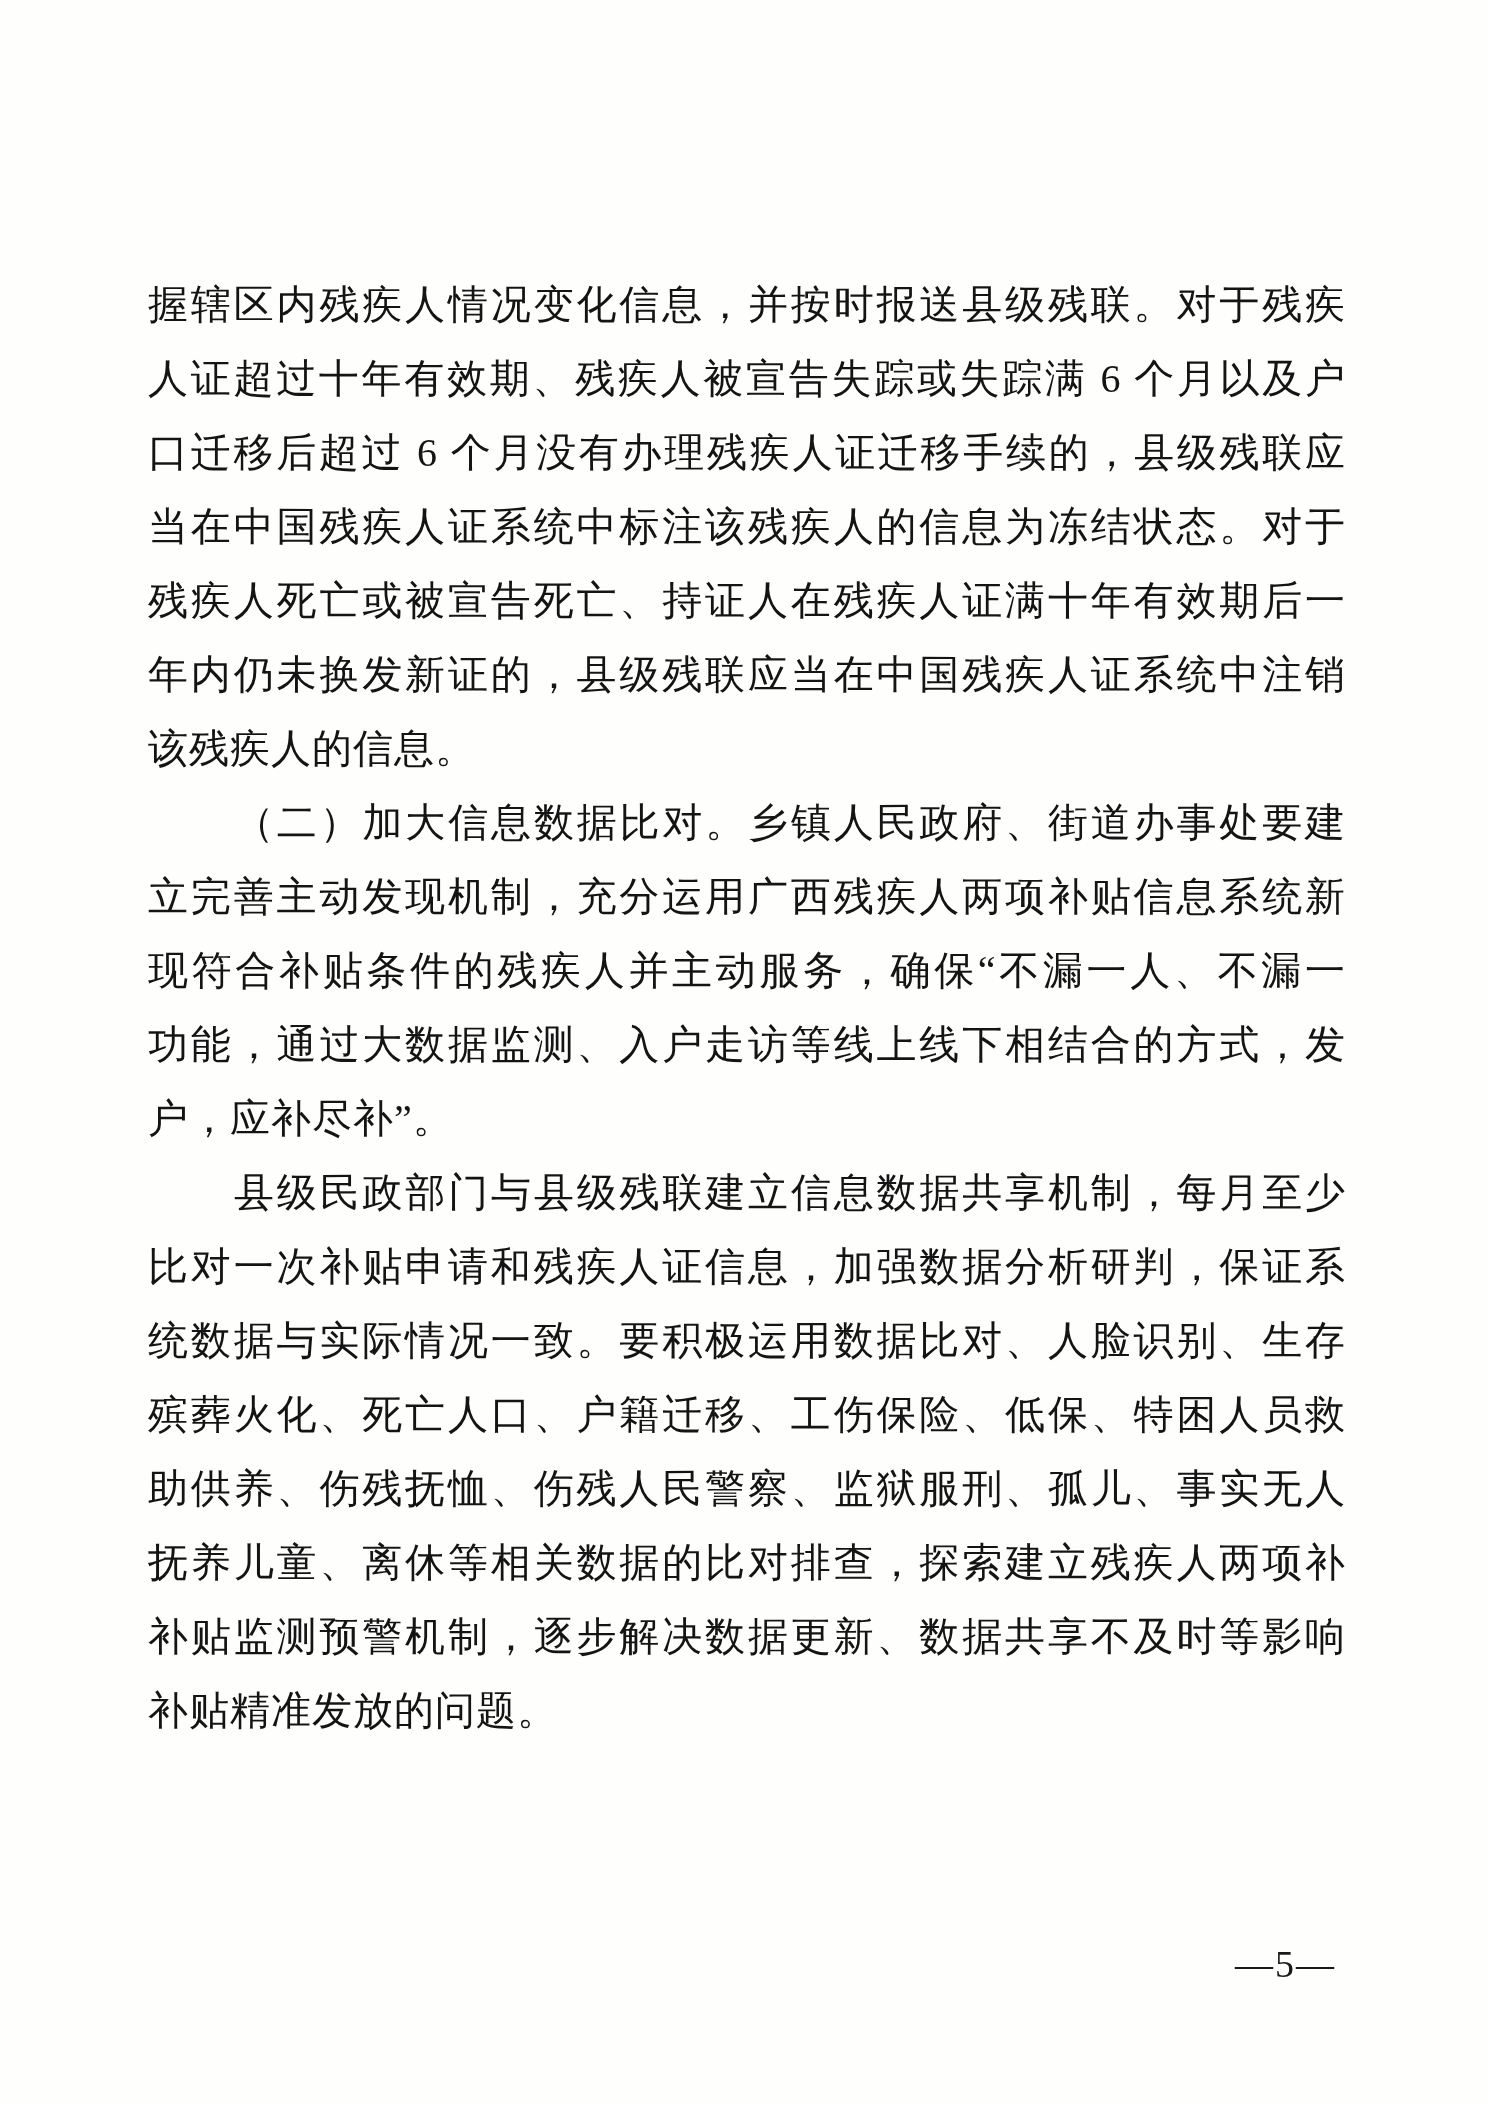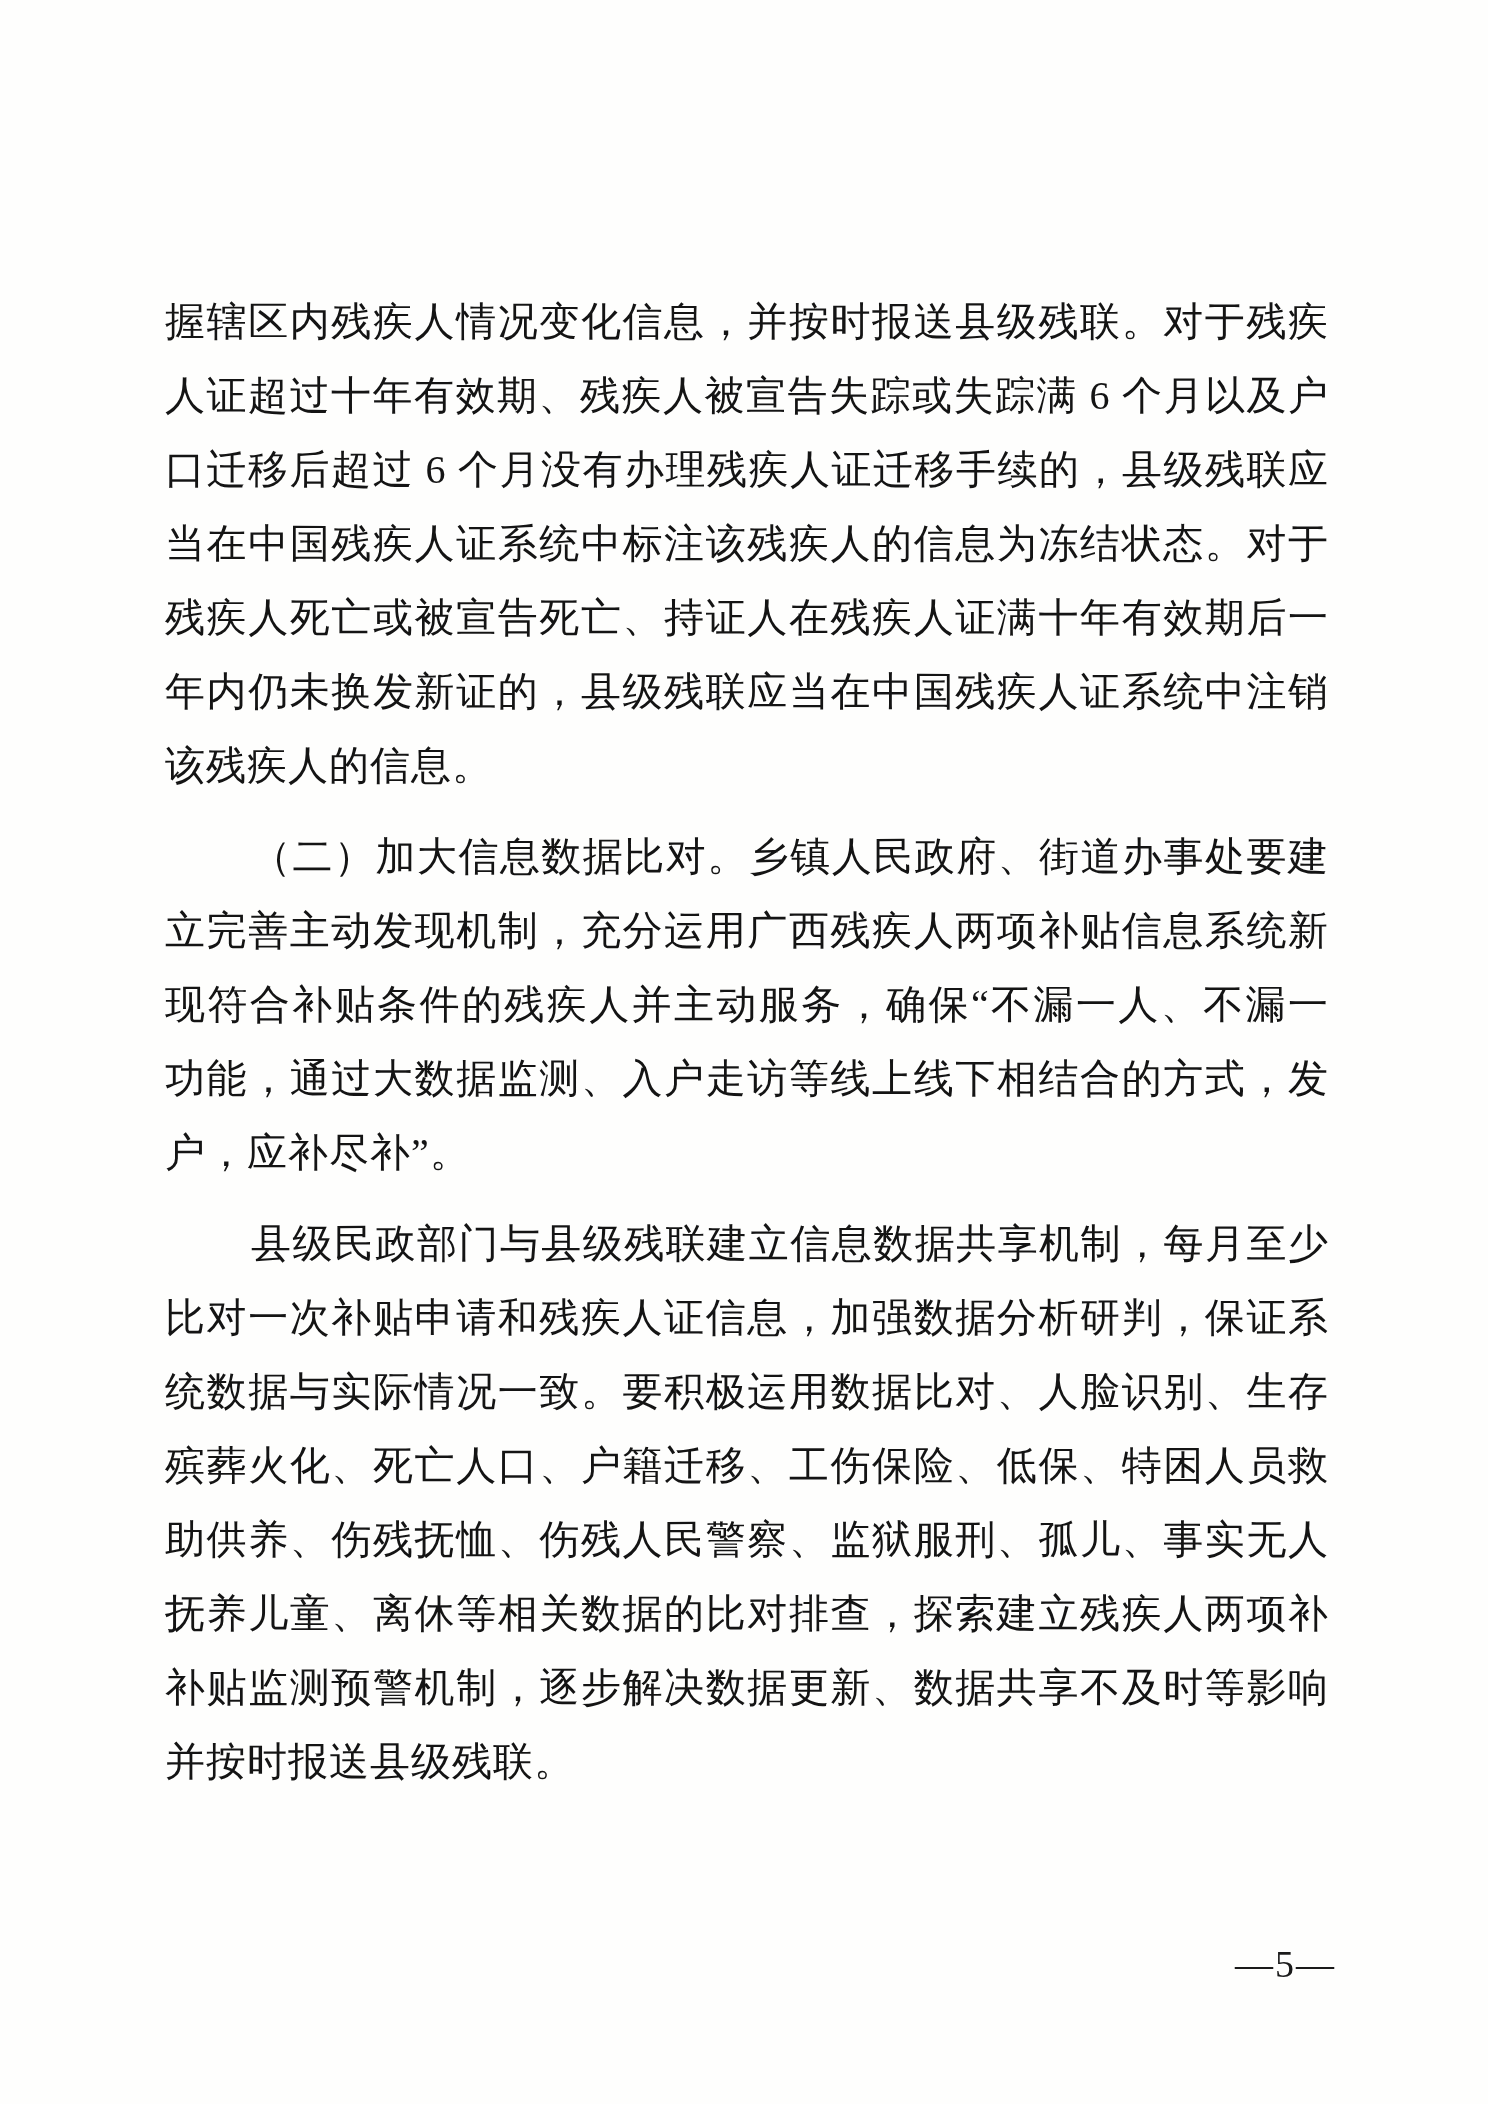--- a/index.html
+++ b/index.html
@@ -16,21 +16,21 @@
     font-family: "Liberation Serif", "DejaVu Serif", serif;
     color: #141414;
   }
   .doc-body {
     position: absolute;
     left: 148px;
     top: 268px;
     width: 1198px;
   }
   .para {
-    margin: 17px;
+    margin: 0;
     padding: 0;
   }
   .line {
     height: 74px;
     line-height: 74px;
     font-size: 40px;
     letter-spacing: 1px;
     white-space: nowrap;
     text-align: justify;
     text-align-last: justify;
@@ -74,17 +74,17 @@
         <div class="line last">户，应补尽补”。</div>
       </div>
       <div class="para">
         <div class="line indent">县级民政部门与县级残联建立信息数据共享机制，每月至少</div>
         <div class="line">比对一次补贴申请和残疾人证信息，加强数据分析研判，保证系</div>
         <div class="line">统数据与实际情况一致。要积极运用数据比对、人脸识别、生存</div>
         <div class="line">殡葬火化、死亡人口、户籍迁移、工伤保险、低保、特困人员救</div>
         <div class="line">助供养、伤残抚恤、伤残人民警察、监狱服刑、孤儿、事实无人</div>
         <div class="line">抚养儿童、离休等相关数据的比对排查，探索建立残疾人两项补</div>
         <div class="line">补贴监测预警机制，逐步解决数据更新、数据共享不及时等影响</div>
-        <div class="line last">并按时报送县级残联。</div>
+        <div class="line last">补贴精准发放的问题。</div>
       </div>
     </div>
   <div class="page-number">—5—</div>
 </div>
 
 </body></html>

